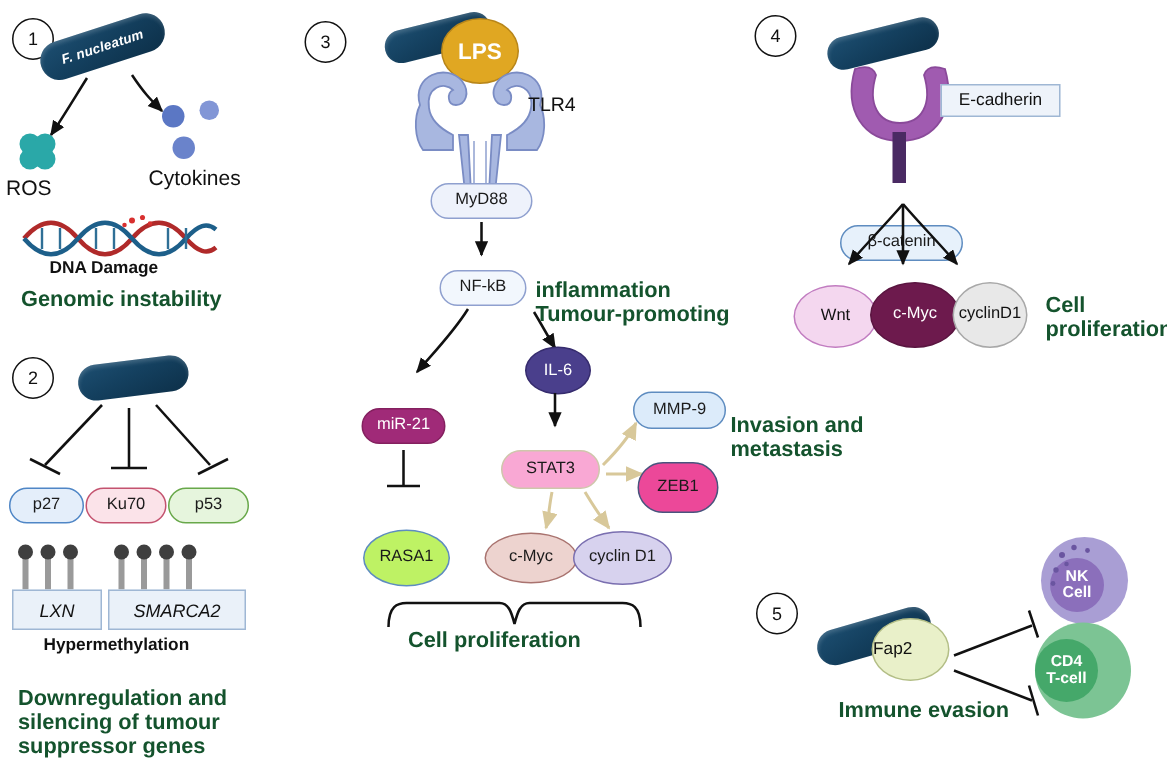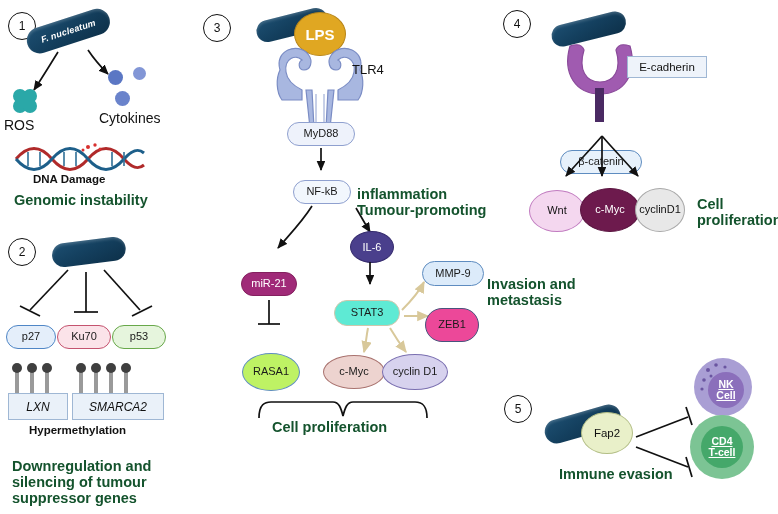--- a/index.html
+++ b/index.html
@@ -62,22 +62,22 @@
   .stroke-blk{stroke:#111;stroke-width:1.7;fill:none;}
   .stroke-tan{stroke:#d8c89a;stroke-width:2;fill:none;}
 
   
   .lolli{position:absolute;}
   .lolli .stem{position:absolute;left:3px;top:8px;width:4px;height:22px;background:#9a9a9a;}
   .lolli .head{position:absolute;left:0;top:0;width:10px;height:10px;border-radius:50%;background:#3f3f3f;}
 
   
   .cellcircle{
-    border-radius:50%;display:flex;align-items:center;justify-content:center;
-    color:#fff;font-weight:bold;font-size:10.5px;text-align:center;line-height:1.05;text-decoration:underline;
+    border-radius:50%;display:flex;align-items:center;justify-content:flex-start;
+    color:#fff;font-weight:bold;font-size:10.5px;text-align:center;line-height:1.05;
   }
   .cell-inner{
     border-radius:50%;display:flex;align-items:center;justify-content:center;
     color:#fff;font-weight:bold;font-size:10.5px;text-align:center;line-height:1.05;
   }
 
   .cyto-dot{border-radius:50%;}
 </style>
 </head>
 <body>
@@ -281,21 +281,21 @@
   </svg>
 
   <div class="abs oval" style="left:242px;top:353px;width:58px;height:38px;border-color:#5e8cc0;background:#bef264;">
     <span>RASA1</span>
   </div>
 
   <svg class="abs" style="left:352px;top:260px;width:40px;height:42px;">
     <path class="stroke-blk" d="M18,2 L18,24" marker-end="url(#ah-blk)"></path>
   </svg>
 
-  <div class="abs pill" style="left:334px;top:300px;width:66px;height:26px;border-color:#cfc6ab;background:#5eead4;">
+  <div class="abs pill" style="left:334px;top:300px;width:66px;height:26px;border-color:#cfc6ab;background:#f9a8d4;">
     <span>STAT3</span>
   </div>
 
   <svg class="abs" style="left:330px;top:270px;width:130px;height:110px;">
     <path class="stroke-tan" d="M72,40 C84,28 90,20 94,12" marker-end="url(#ah-tan)"></path>
     <path class="stroke-tan" d="M74,46 C86,46 92,46 98,46" marker-end="url(#ah-tan)"></path>
     <path class="stroke-tan" d="M38,58 C36,68 36,74 34,82" marker-end="url(#ah-tan)"></path>
     <path class="stroke-tan" d="M60,58 C66,68 70,74 76,82" marker-end="url(#ah-tan)"></path>
   </svg>
 
@@ -369,21 +369,21 @@
     <div>proliferation</div>
   </div>
 
   <div class="abs panel-num" style="left:504px;top:395px;">5</div>
 
   <div class="abs" style="left:544px;top:412px;width:78px;height:26px;transform:rotate(-16deg);">
     <div class="rod" style="width:78px;height:24px;"></div>
   </div>
 
   <div class="abs" style="left:581px;top:412px;width:50px;height:40px;border-radius:50%;
-       background:#e9f0c9;border:1.3px solid #b3be86;display:flex;align-items:center;justify-content:center;
+       background:#e9f0c9;border:1.3px solid #b3be86;display:flex;align-items:center;
        font-size:11.5px;color:#111;z-index:3;">
     <span>Fap2</span>
   </div>
 
   <svg class="abs" style="left:630px;top:395px;width:80px;height:90px;">
     <path class="stroke-blk" d="M6,42 L58,22"></path>
     <line class="stroke-blk" x1="56" y1="12" x2="62" y2="30"></line>
     <path class="stroke-blk" d="M6,52 L58,72"></path>
     <line class="stroke-blk" x1="56" y1="62" x2="62" y2="82"></line>
   </svg>

